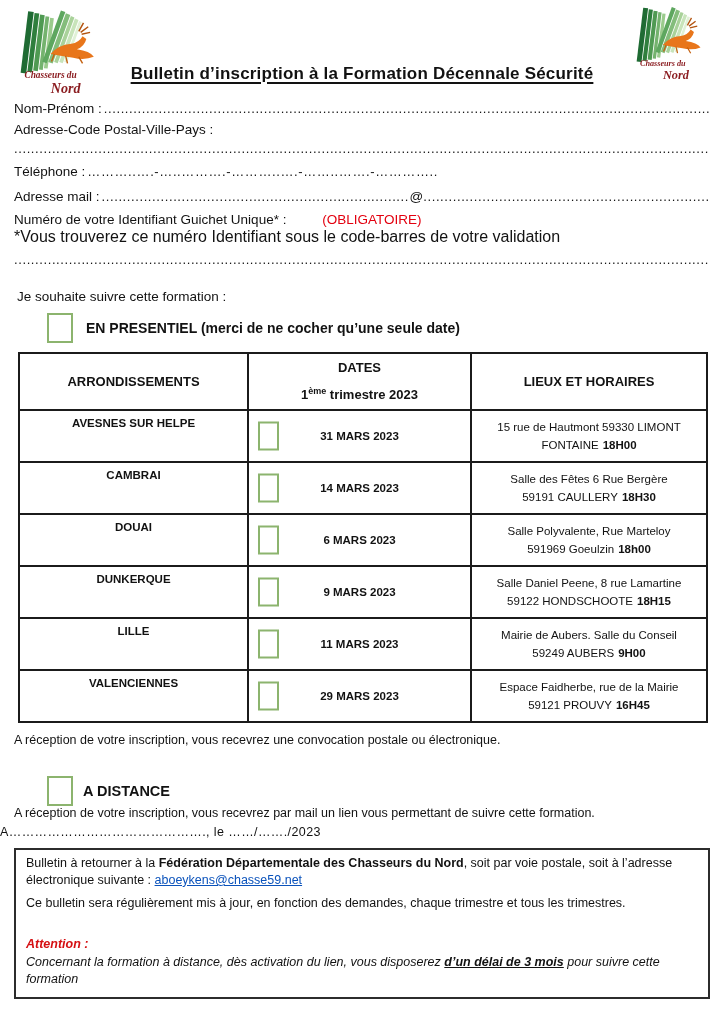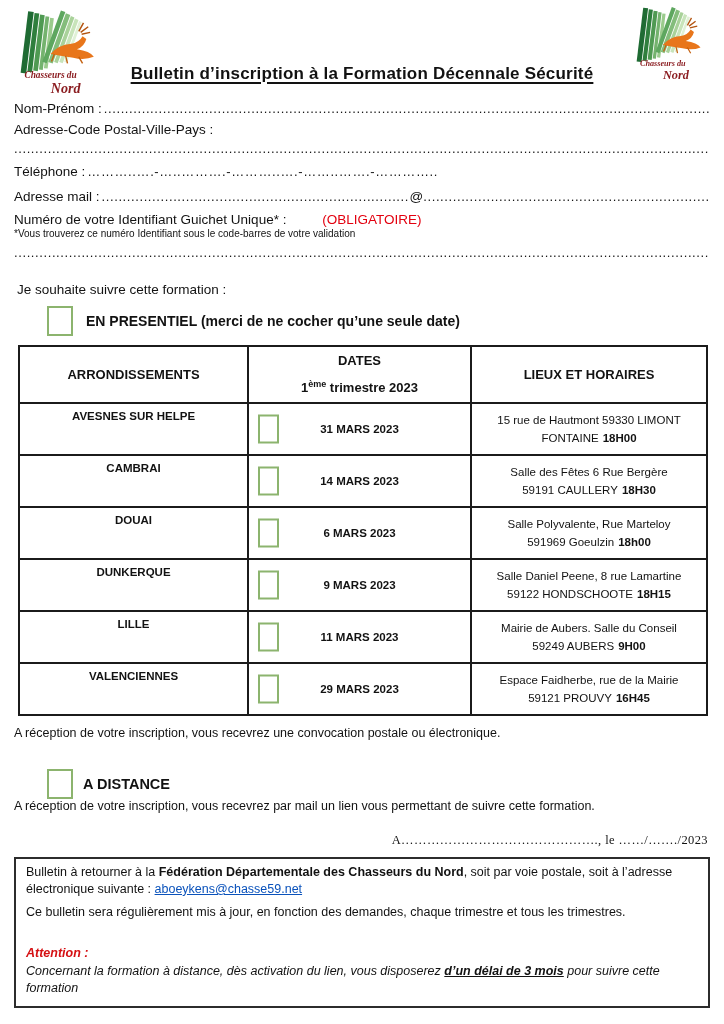--- a/index.html
+++ b/index.html
@@ -25,21 +25,21 @@
   .fline { display:flex; align-items:baseline; white-space:nowrap; overflow:hidden; margin-top:4px; }
   .flabel { flex:0 0 auto; padding-right:2px; }
   .dots { overflow:hidden; letter-spacing:0.6px; font-size:13px; color:#161616; }
   .dots.grow { flex:1 1 auto; }
   .dots.fixed310 { flex:0 0 308px; }
   .fullline { margin-top:6px; }
   .phone-line { margin-top:8px; }
   .mail-line { margin-top:10px; }
   .guichet-line { margin-top:8px; white-space:nowrap; overflow:hidden; }
   .required { color:#e3000f;margin-left:32px; }
-  .small-note { font-size:10px; margin-top:1px; }
+  .small-note { font-size:16px; margin-top:1px; }
   
   .intro { margin:22px 0 0 17px; font-size:13.5px; }
   .pres-row { margin:9px 0 0 47px; display:flex; align-items:center; gap:13px; }
   .pres-label { font-weight:bold; font-size:14px; }
   .checkbox {
     display:inline-block; background:#fff; border:2px solid #8cb46e; flex:0 0 auto;
   }
   .cb-large { width:26px; height:30px; }
   .cb-table { width:21px; height:29px; position:absolute; left:9px; top:50%; transform:translateY(-50%); }
   
@@ -53,21 +53,21 @@
   .sched tbody tr { height:52px; }
   td.arr { vertical-align:top; text-align:center; font-weight:bold; font-size:11.5px; padding-top:6px; }
   td.datec { position:relative; vertical-align:middle; text-align:center; font-weight:bold; font-size:11.5px; }
   td.lieu { vertical-align:middle; text-align:center; font-size:11.5px; line-height:18px; }
   td.lieu .time { font-weight:bold; margin-left:4px; }
   
   .note { margin:10px 14px 0; font-size:12.5px; }
   .dist-row { margin:29px 0 0 47px; display:flex; align-items:center; gap:10px; }
   .dist-label { font-weight:bold; font-size:14.5px; }
   .note2 { margin-top:0; }
-  .sign-line { text-align:right; margin:20px 16px 0 0; font-size:12.5px; letter-spacing:0.4px; white-space:nowrap;font-family:Liberation Serif, serif; }
+  .sign-line { text-align:left; margin:5px 16px 0 0; font-size:12.5px; letter-spacing:0.4px; white-space:nowrap; }
   
   .fbox {
     margin:9px 14px 0; border:2px solid #2c2c2c; padding:5px 10px 9px; font-size:12.5px; line-height:17px;
   }
   .fbox p { margin:0 0 6px; }
   .bold { font-weight:bold; }
   .email-link { color:#0a52bb; text-decoration:underline; }
   .attention { color:#d50f12; font-weight:bold; font-style:italic; margin-top:24px !important; margin-bottom:1px !important; }
   .warn { font-style:italic; margin:0 !important; }
   .warn .hl { font-weight:bold; text-decoration:underline; }

